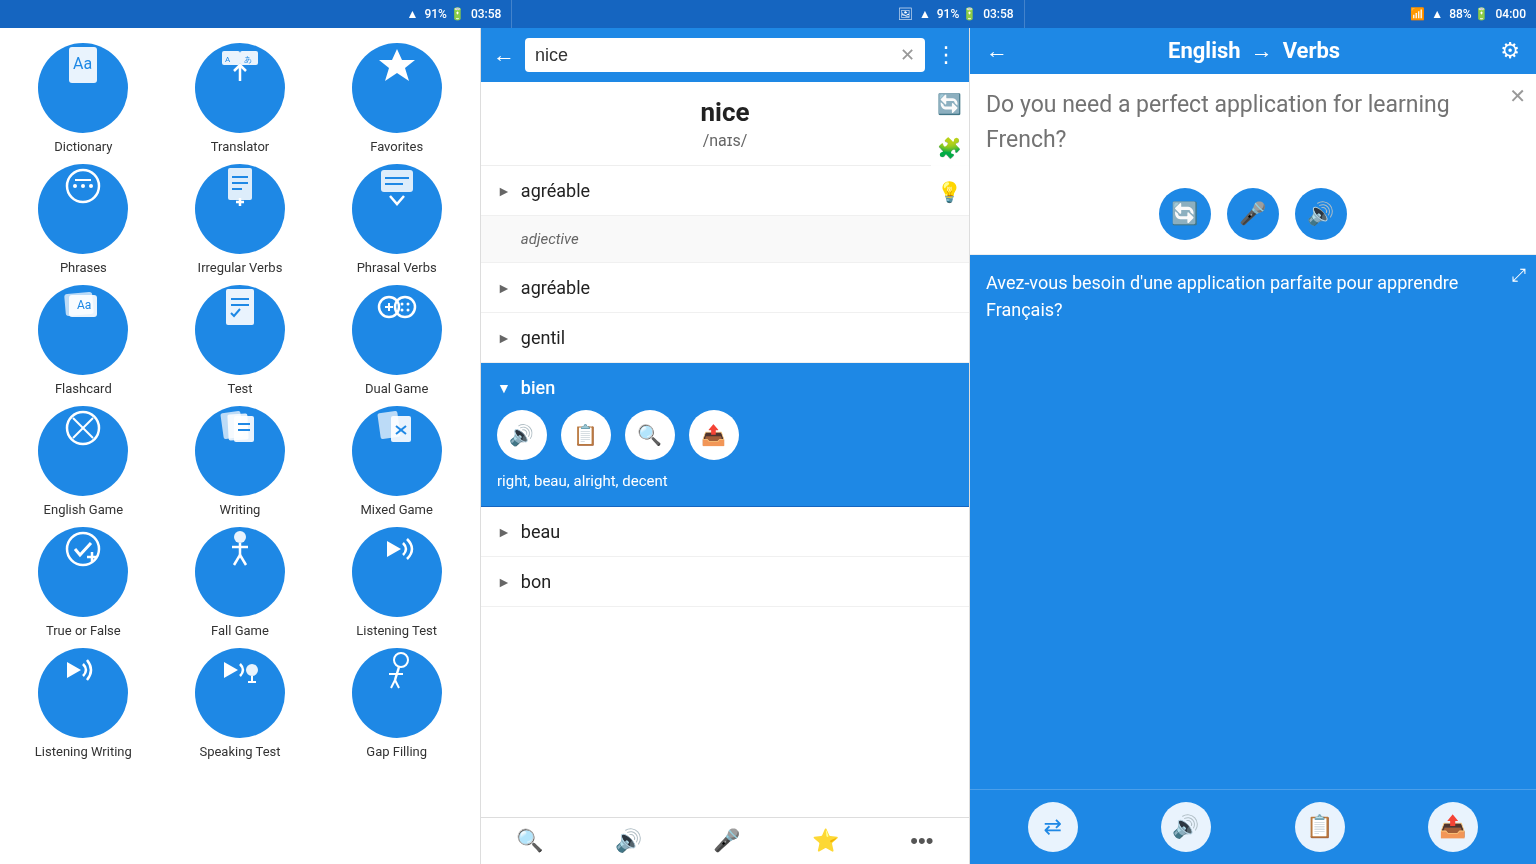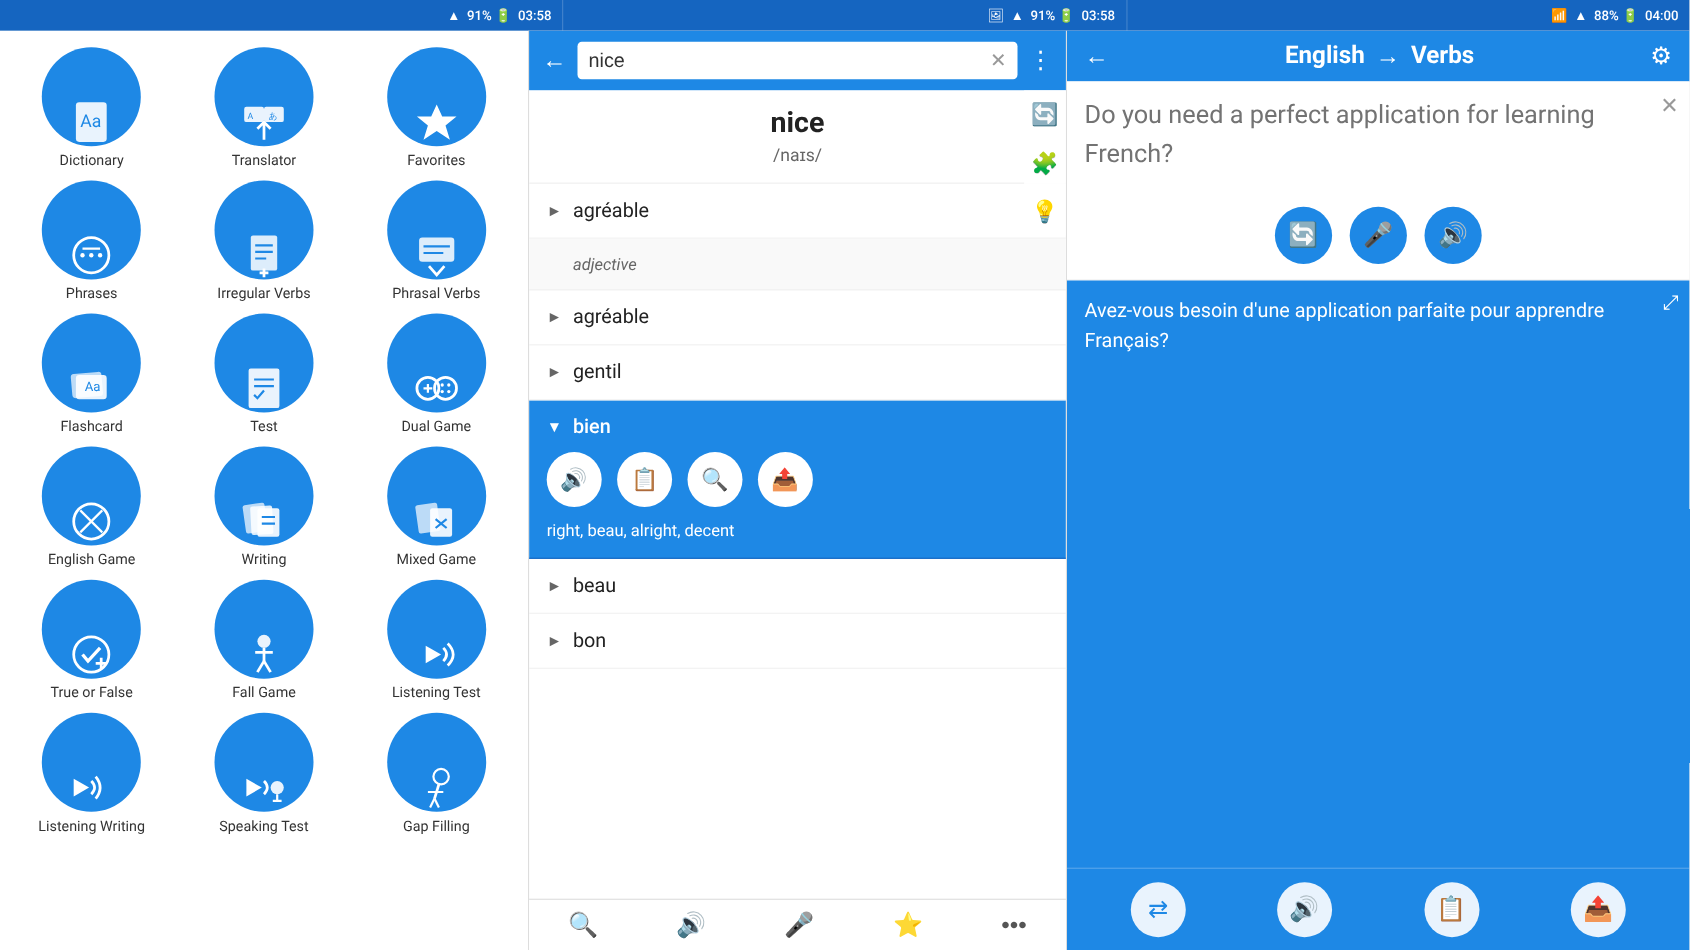--- a/index.html
+++ b/index.html
@@ -68,21 +68,21 @@
       align-items: center;
       gap: 6px;
       cursor: pointer;
     }
     .app-icon {
       width: 90px;
       height: 90px;
       border-radius: 50%;
       background: #1E88E5;
       display: flex;
-      align-items: flex-end;
+      align-items: flex-start;
       justify-content: center;
       color: #0f172a;
       font-size: 36px;
       text-decoration: underline;
     }
     .app-label {
       font-size: 13px;
       color: #333;
       text-align: center;
     }

